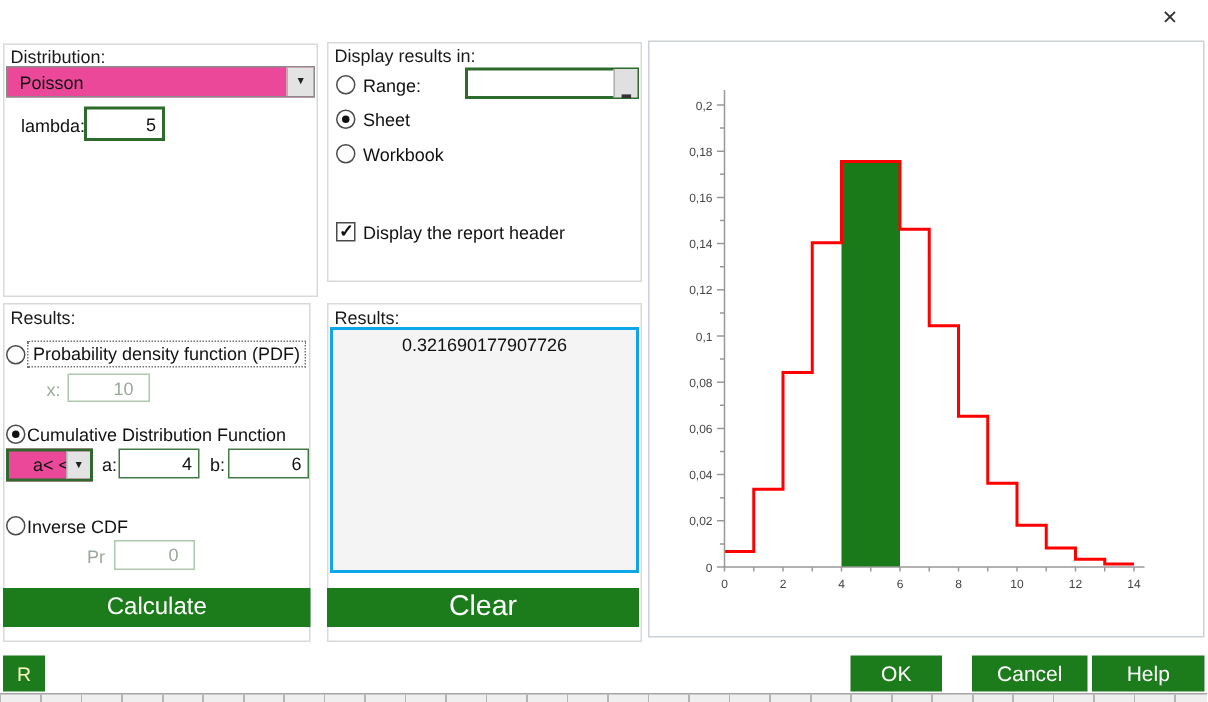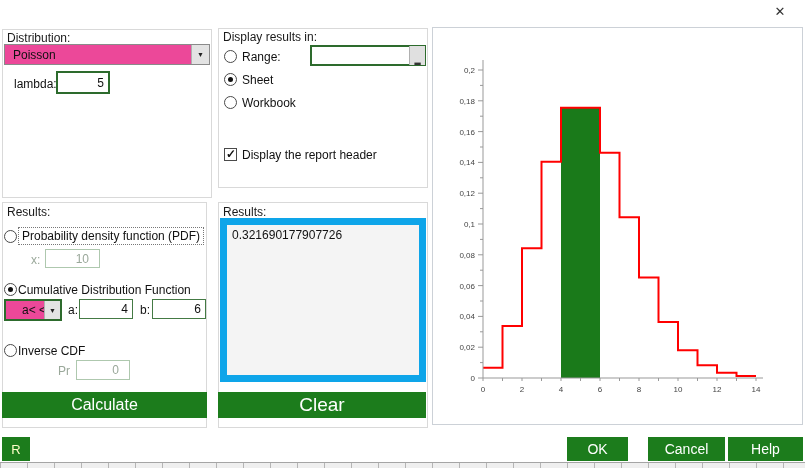--- a/index.html
+++ b/index.html
@@ -18,21 +18,21 @@
   .radio.checked::after{content:"";position:absolute;left:3px;top:3px;width:5px;height:5px;border-radius:50%;background:#111;}
   .checkbox{position:absolute;width:13px;height:13px;border:1px solid #4a4a4a;background:#fff;box-sizing:border-box;cursor:pointer;}
   .checkbox.checked::after{content:"\2713";position:absolute;left:1px;top:-2px;font-size:12px;font-weight:bold;color:#111;}
   .combo{position:absolute;box-sizing:border-box;background:#ec4899;font-size:12px;color:#111;display:flex;align-items:center;cursor:pointer;}
   .combo.gray{border:1px solid #8a8a8a;}
   .combo.green{border:2px solid #2d6b2d;}
   .combo .txt{padding-left:8px;}
   .combo .arrow{position:absolute;right:0;top:0;bottom:0;width:17px;background:#e3e3e3;border-left:1px solid #b0b0b0;display:flex;align-items:center;justify-content:center;font-size:7px;color:#222;}
   .gbtn{position:absolute;background:#1c7c1c;color:#fff;display:flex;align-items:center;justify-content:center;cursor:pointer;box-sizing:border-box;}
   .dotted{border:1px dotted #777;padding:1px 3px;}
-  .resultsbox{position:absolute;box-sizing:border-box;border:7px solid #0ea5e9;background:#f4f4f4;font-size:12px;color:#111;text-align:left;padding:3px 5px;overflow:auto;}
+  .resultsbox{position:absolute;box-sizing:border-box;border:2px solid #0ea5e9;background:#f4f4f4;font-size:12px;color:#111;text-align:center;padding:3px 5px;overflow:auto;}
   .chartpanel{position:absolute;border:1px solid #ccd1d7;box-sizing:border-box;background:#fff;}
   .rangesel{position:absolute;right:1px;top:1px;bottom:1px;width:15px;background:#e0e0e0;border-left:1px solid #b0b0b0;display:flex;align-items:flex-end;justify-content:center;font-size:8px;color:#333;cursor:pointer;}
   .sheetstrip{position:absolute;left:0;top:462px;width:805px;height:6px;background:#efefef;border-top:1px solid #a5a5a5;
     background-image:repeating-linear-gradient(90deg,#b5b5b5 0 1px,transparent 1px 27px);}
 </style>
 </head>
 <body>
 
 <div class="dialog">
 

